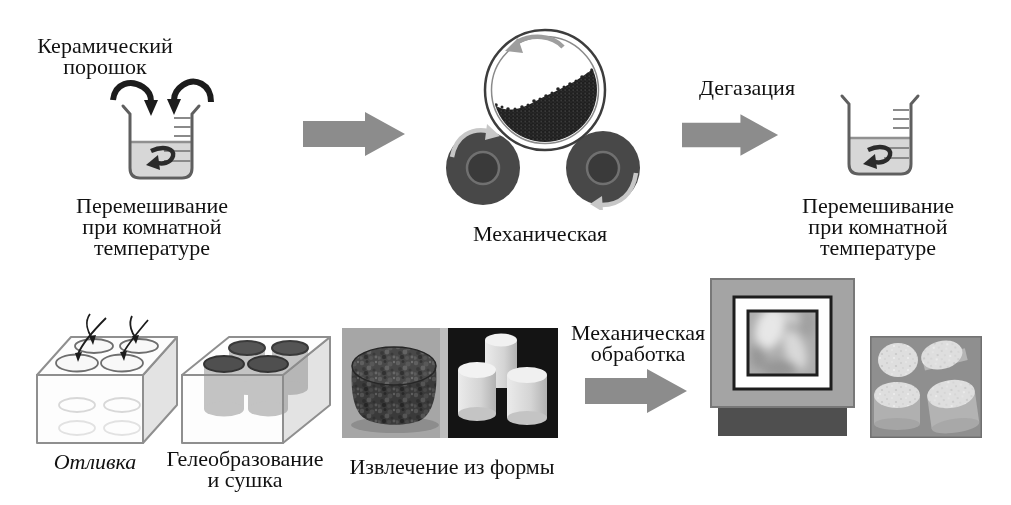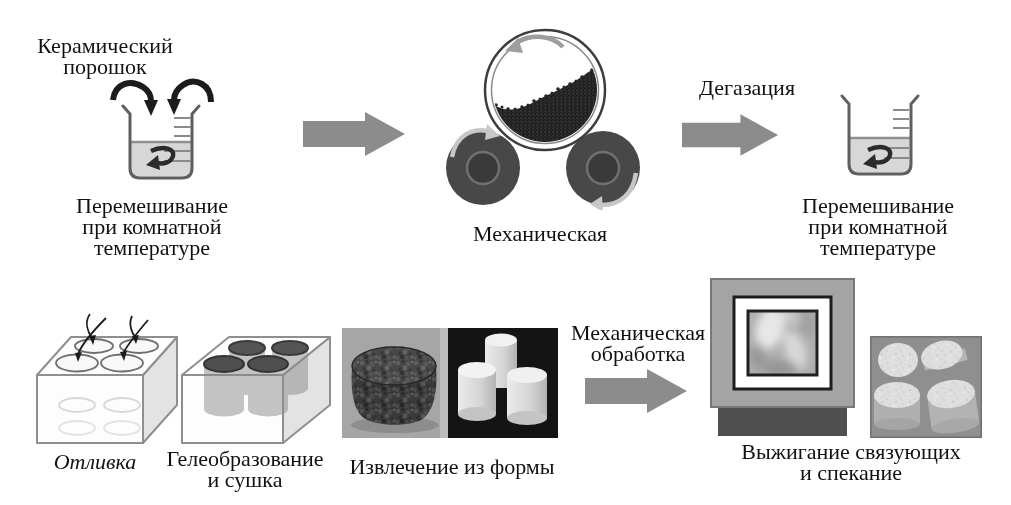--- a/index.html
+++ b/index.html
@@ -45,22 +45,20 @@
   <div class="lbl" id="l-degas">Дегазация</div>
   <div class="lbl" id="l-mix2">Перемешивание
 при комнатной
 температуре</div>
   <div class="lbl" id="l-casting">Отливка</div>
   <div class="lbl" id="l-gel">Гелеобразование
 и сушка</div>
   <div class="lbl" id="l-demold">Извлечение из формы</div>
   <div class="lbl" id="l-machining">Механическая
 обработка</div>
-  <div class="lbl" id="l-sinter">Выжигание связующих
-и спекание</div>
 
   <svg class="art" id="beaker1" width="112" height="112" viewBox="0 0 112 112">
     <path d="M17,30 L24,38 L24,92 Q24,102 34,102 L76,102 Q86,102 86,92 L86,38 L93,30" fill="#ffffff" stroke="none"></path>
     <path d="M25,66 L85,66 L85,92 Q85,100.5 75.5,100.5 L34.5,100.5 Q25,100.5 25,92 Z" fill="#d7d7d7"></path>
     <line x1="25" y1="66" x2="85" y2="66" stroke="#909090" stroke-width="2.5"></line>
     <path d="M17,30 L24,38 L24,92 Q24,102 34,102 L76,102 Q86,102 86,92 L86,38 L93,30" fill="none" stroke="#5f5f5f" stroke-width="3" stroke-linecap="round"></path>
     <line x1="68" y1="42" x2="85" y2="42" stroke="#8a8a8a" stroke-width="2"></line>
     <line x1="68" y1="51" x2="85" y2="51" stroke="#8a8a8a" stroke-width="2"></line>
     <line x1="68" y1="60" x2="85" y2="60" stroke="#8a8a8a" stroke-width="2"></line>
     <line x1="58" y1="75" x2="85" y2="75" stroke="#8a8a8a" stroke-width="2"></line>

